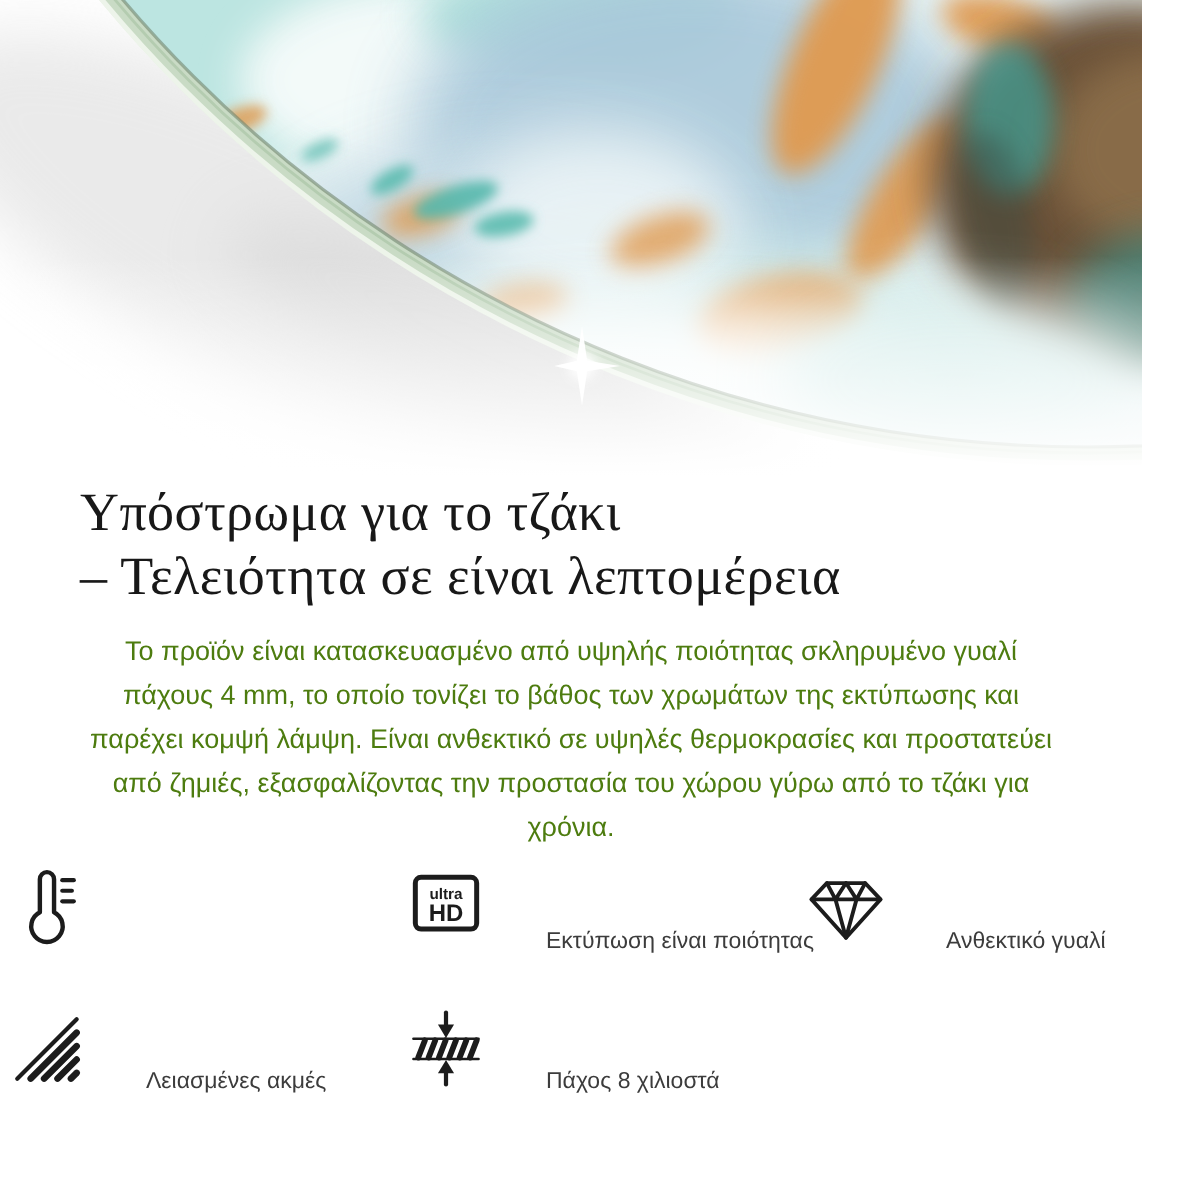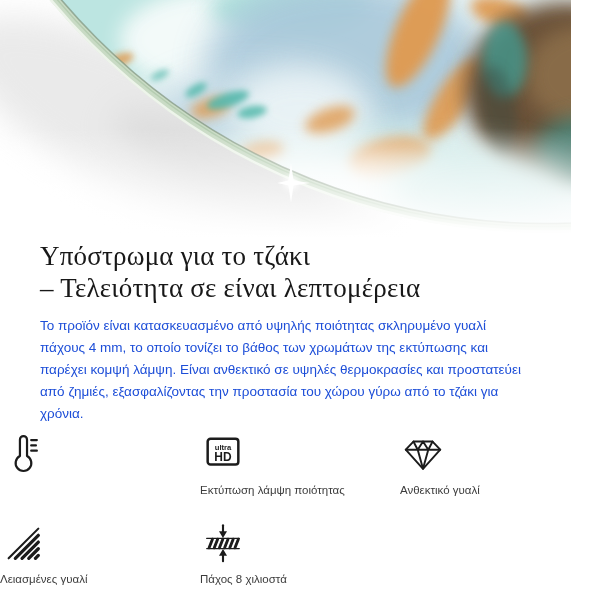--- a/index.html
+++ b/index.html
@@ -4,23 +4,23 @@
 <style>
   html,body{margin:0;padding:0;background:#fff;}
   body{width:600px;height:600px;overflow:hidden;font-family:"Liberation Sans",sans-serif;}
   .page{position:relative;width:571px;height:600px;background:#fff;overflow:hidden;}
   .hero{width:600px;height:238px;position:relative;background:#fff;}
   .hero svg{display:block;}
   .content{padding:0 40px;}
   h1{font-family:"Liberation Serif","DejaVu Serif",serif;font-weight:400;
      font-size:27px;line-height:1.2;color:#181818;margin:2px 0 10px;letter-spacing:.2px;}
   h1 span{display:block;}
-  .desc{font-size:13.5px;line-height:1.63;color:#1d4ed8;margin:0 0 6px;}
+  .desc{font-size:13.5px;line-height:1.63;color:#4d7c0f;margin:0 0 6px;text-align:center;}
   .features{display:grid;grid-template-columns:repeat(3,200px);row-gap:24px;margin-top:6px;}
-  .feature{display:flex;flex-direction:column;align-items:flex-start;}
+  .feature{display:flex;align-items:flex-end;gap:27px;}
   .icon-wrap{height:46px;display:flex;align-items:center;justify-content:center;}
   .feature-label{font-size:11.5px;color:#3c3c3c;margin-top:7px;white-space:nowrap;}
   .ic{stroke:#1c1c1c;fill:none;stroke-linecap:round;stroke-linejoin:round;}
   .ic-fill{fill:#1c1c1c;stroke:none;}
   .hd-text{font-family:"Liberation Sans",sans-serif;fill:#1c1c1c;text-anchor:middle;}
 </style>
 </head>
 <body>
 
 <div class="page">
@@ -129,21 +129,21 @@
     </div>
 
     <div class="feature">
       <div class="icon-wrap">
         <svg width="46" height="46" viewBox="0 0 48 48">
           <rect class="ic" stroke-width="2.6" x="8" y="8" width="32" height="27" rx="3"></rect>
           <text class="hd-text" x="24" y="19.5" font-size="8" font-weight="700">ultra</text>
           <text class="hd-text" x="24" y="31" font-size="12.5" font-weight="800">HD</text>
         </svg>
       </div>
-      <div class="feature-label">Εκτύπωση λάμψη ποιότητας</div>
+      <div class="feature-label">Εκτύπωση είναι ποιότητας</div>
     </div>
 
 
     <div class="feature">
       <div class="icon-wrap">
         <svg width="46" height="46" viewBox="0 0 48 48">
           <path class="ic" stroke-width="2" d="M14,11 H34 L42,19.5 L24,39.5 L6,19.5 Z"></path>
           <path class="ic" stroke-width="2" d="M6,19.5 H42 M14,11 L18.5,19.5 M24,11 L18.5,19.5 M24,11 L29.5,19.5 M34,11 L29.5,19.5 M18.5,19.5 L24,39.5 M29.5,19.5 L24,39.5"></path>
         </svg>
       </div>
@@ -153,21 +153,21 @@
     <div class="feature">
       <div class="icon-wrap">
         <svg width="46" height="46" viewBox="0 0 48 48">
           <line class="ic" stroke-width="2.2" x1="9" y1="40" x2="40" y2="9"></line>
           <line class="ic" stroke-width="3.4" stroke-linecap="butt" x1="16" y1="40" x2="40" y2="16"></line>
           <line class="ic" stroke-width="3.4" stroke-linecap="butt" x1="23" y1="40" x2="40" y2="23"></line>
           <line class="ic" stroke-width="3.4" stroke-linecap="butt" x1="30" y1="40" x2="40" y2="30"></line>
           <line class="ic" stroke-width="3.4" stroke-linecap="butt" x1="37" y1="40" x2="40" y2="37"></line>
         </svg>
       </div>
-      <div class="feature-label">Λειασμένες γυαλί</div>
+      <div class="feature-label">Λειασμένες ακμές</div>
     </div>
 
     <div class="feature">
       <div class="icon-wrap">
         <svg width="46" height="46" viewBox="0 0 48 48">
           <line class="ic" stroke-width="1.3" x1="7" y1="19.2" x2="41" y2="19.2"></line>
           <line class="ic" stroke-width="1.3" x1="7" y1="29.8" x2="41" y2="29.8"></line>
           <g class="ic" stroke-width="3" stroke-linecap="butt">
             <line x1="9.5" y1="29" x2="13" y2="20"></line>
             <line x1="14.9" y1="29" x2="18.4" y2="20"></line>

